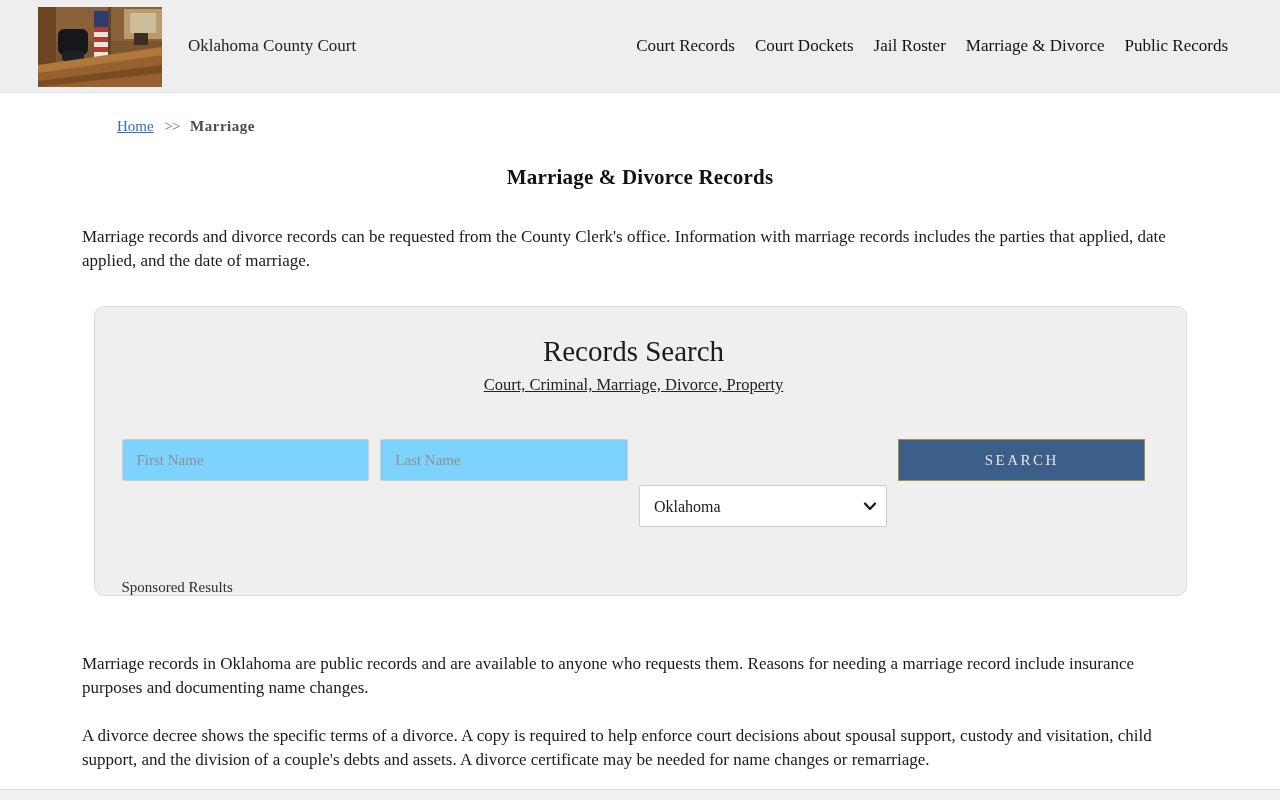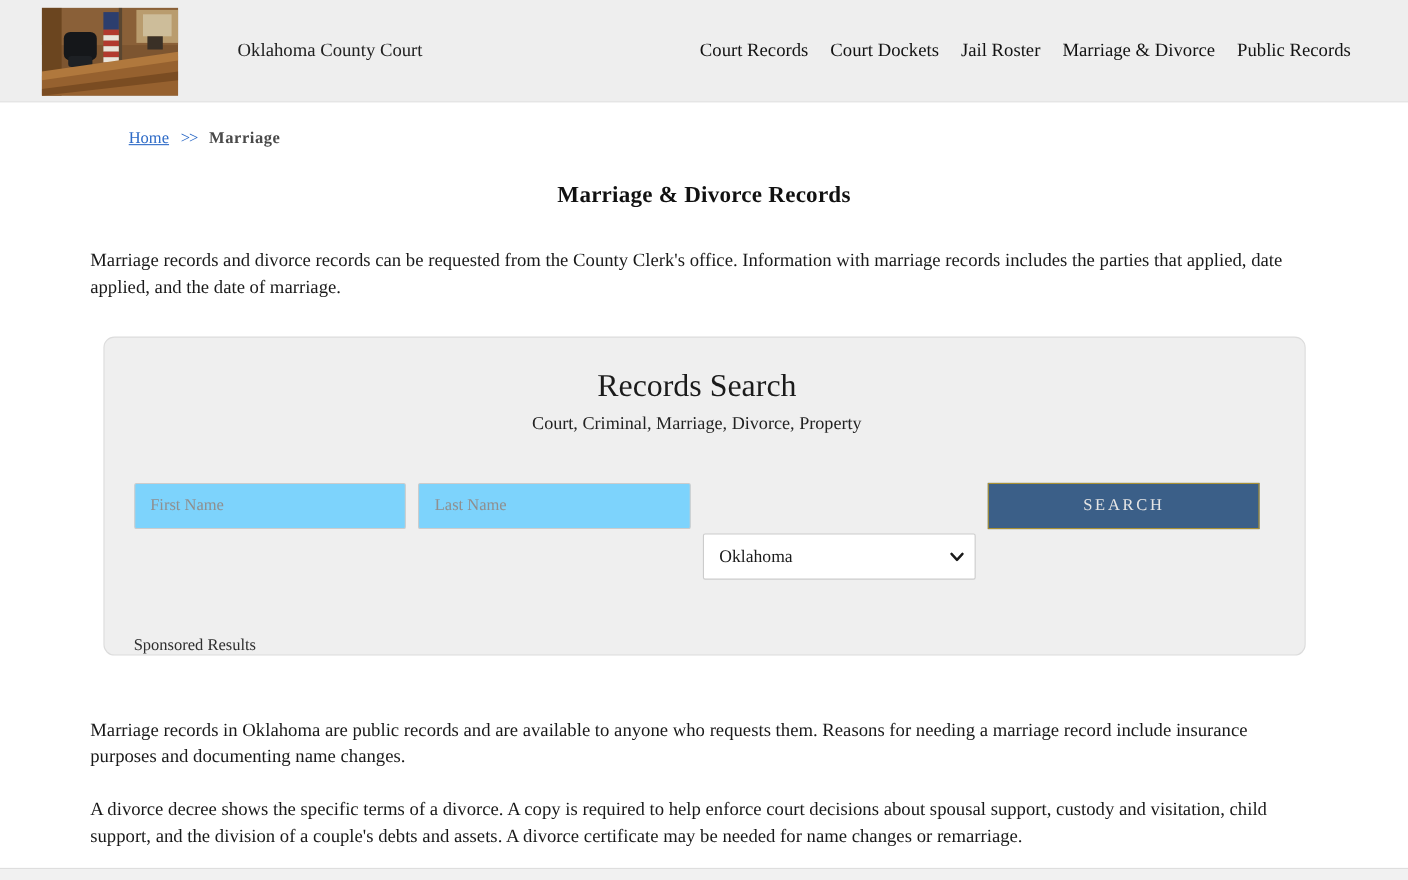--- a/index.html
+++ b/index.html
@@ -9,21 +9,21 @@
     background:#ffffff; color:#1a1a1a;
   }
   .page {
     width:1280px; height:800px; margin:0 auto;
     display:flex; flex-direction:column; background:#fff; overflow:hidden;
   }
 
   
   .site-header {
     height:93px; background:#eeeeee; border-bottom:1px solid #e3e3e3;
-    display:flex; align-items:center; padding:0 52px 0 38px; flex:0 0 auto;gap:28px;
+    display:flex; align-items:center; padding:0 52px 0 38px; flex:0 0 auto;
   }
   .logo { width:124px; height:80px; margin-top:2px; flex:0 0 auto; display:block; }
   .site-title { margin-left:26px; font-size:17px; color:#222; white-space:nowrap; }
   .main-nav { margin-left:auto; display:flex; gap:20px; align-items:center; }
   .main-nav a {
     font-size:17px; color:#121212; text-decoration:none; cursor:pointer; white-space:nowrap;
   }
 
   
   .main-area { flex:1 1 auto; }
@@ -43,21 +43,21 @@
   .p2 { margin-top:56px !important; }
   .p3 { margin-top:24px !important; }
 
   
   .search-panel {
     width:1093px; margin:33px auto 0; background:#efefef;
     border:1px solid #dcdcdc; border-radius:10px;
     padding:28px 40px 50px 27px; height:290px;
   }
   .search-title { text-align:center; font-size:29px; font-weight:400; color:#1b1b1b; margin:0; }
-  .search-subtitle { text-align:center; font-size:16.5px; color:#222; margin:7px 0 0 0; }
+  .search-subtitle { text-align:center; font-size:16.5px; color:#222; margin:7px 0 0 0;text-decoration:underline; }
   .search-form { display:flex; gap:11px; margin-top:44px; }
   .search-form .field {
     height:42px; background:#7dd3fc; border:1px solid #cccccc; border-radius:2px;
     font-family:"Liberation Serif","DejaVu Serif",serif; font-size:15px; color:#333;
     padding:0 14px; width:252px; outline:none;
   }
   .search-form .field::placeholder { color:#8f8f8f; opacity:1; }
   .select-wrap { position:relative; width:253px; height:42px;margin-top:46px; }
   .select-wrap select {
     width:100%; height:100%; background:#fff; border:1px solid #cccccc; border-radius:2px;

